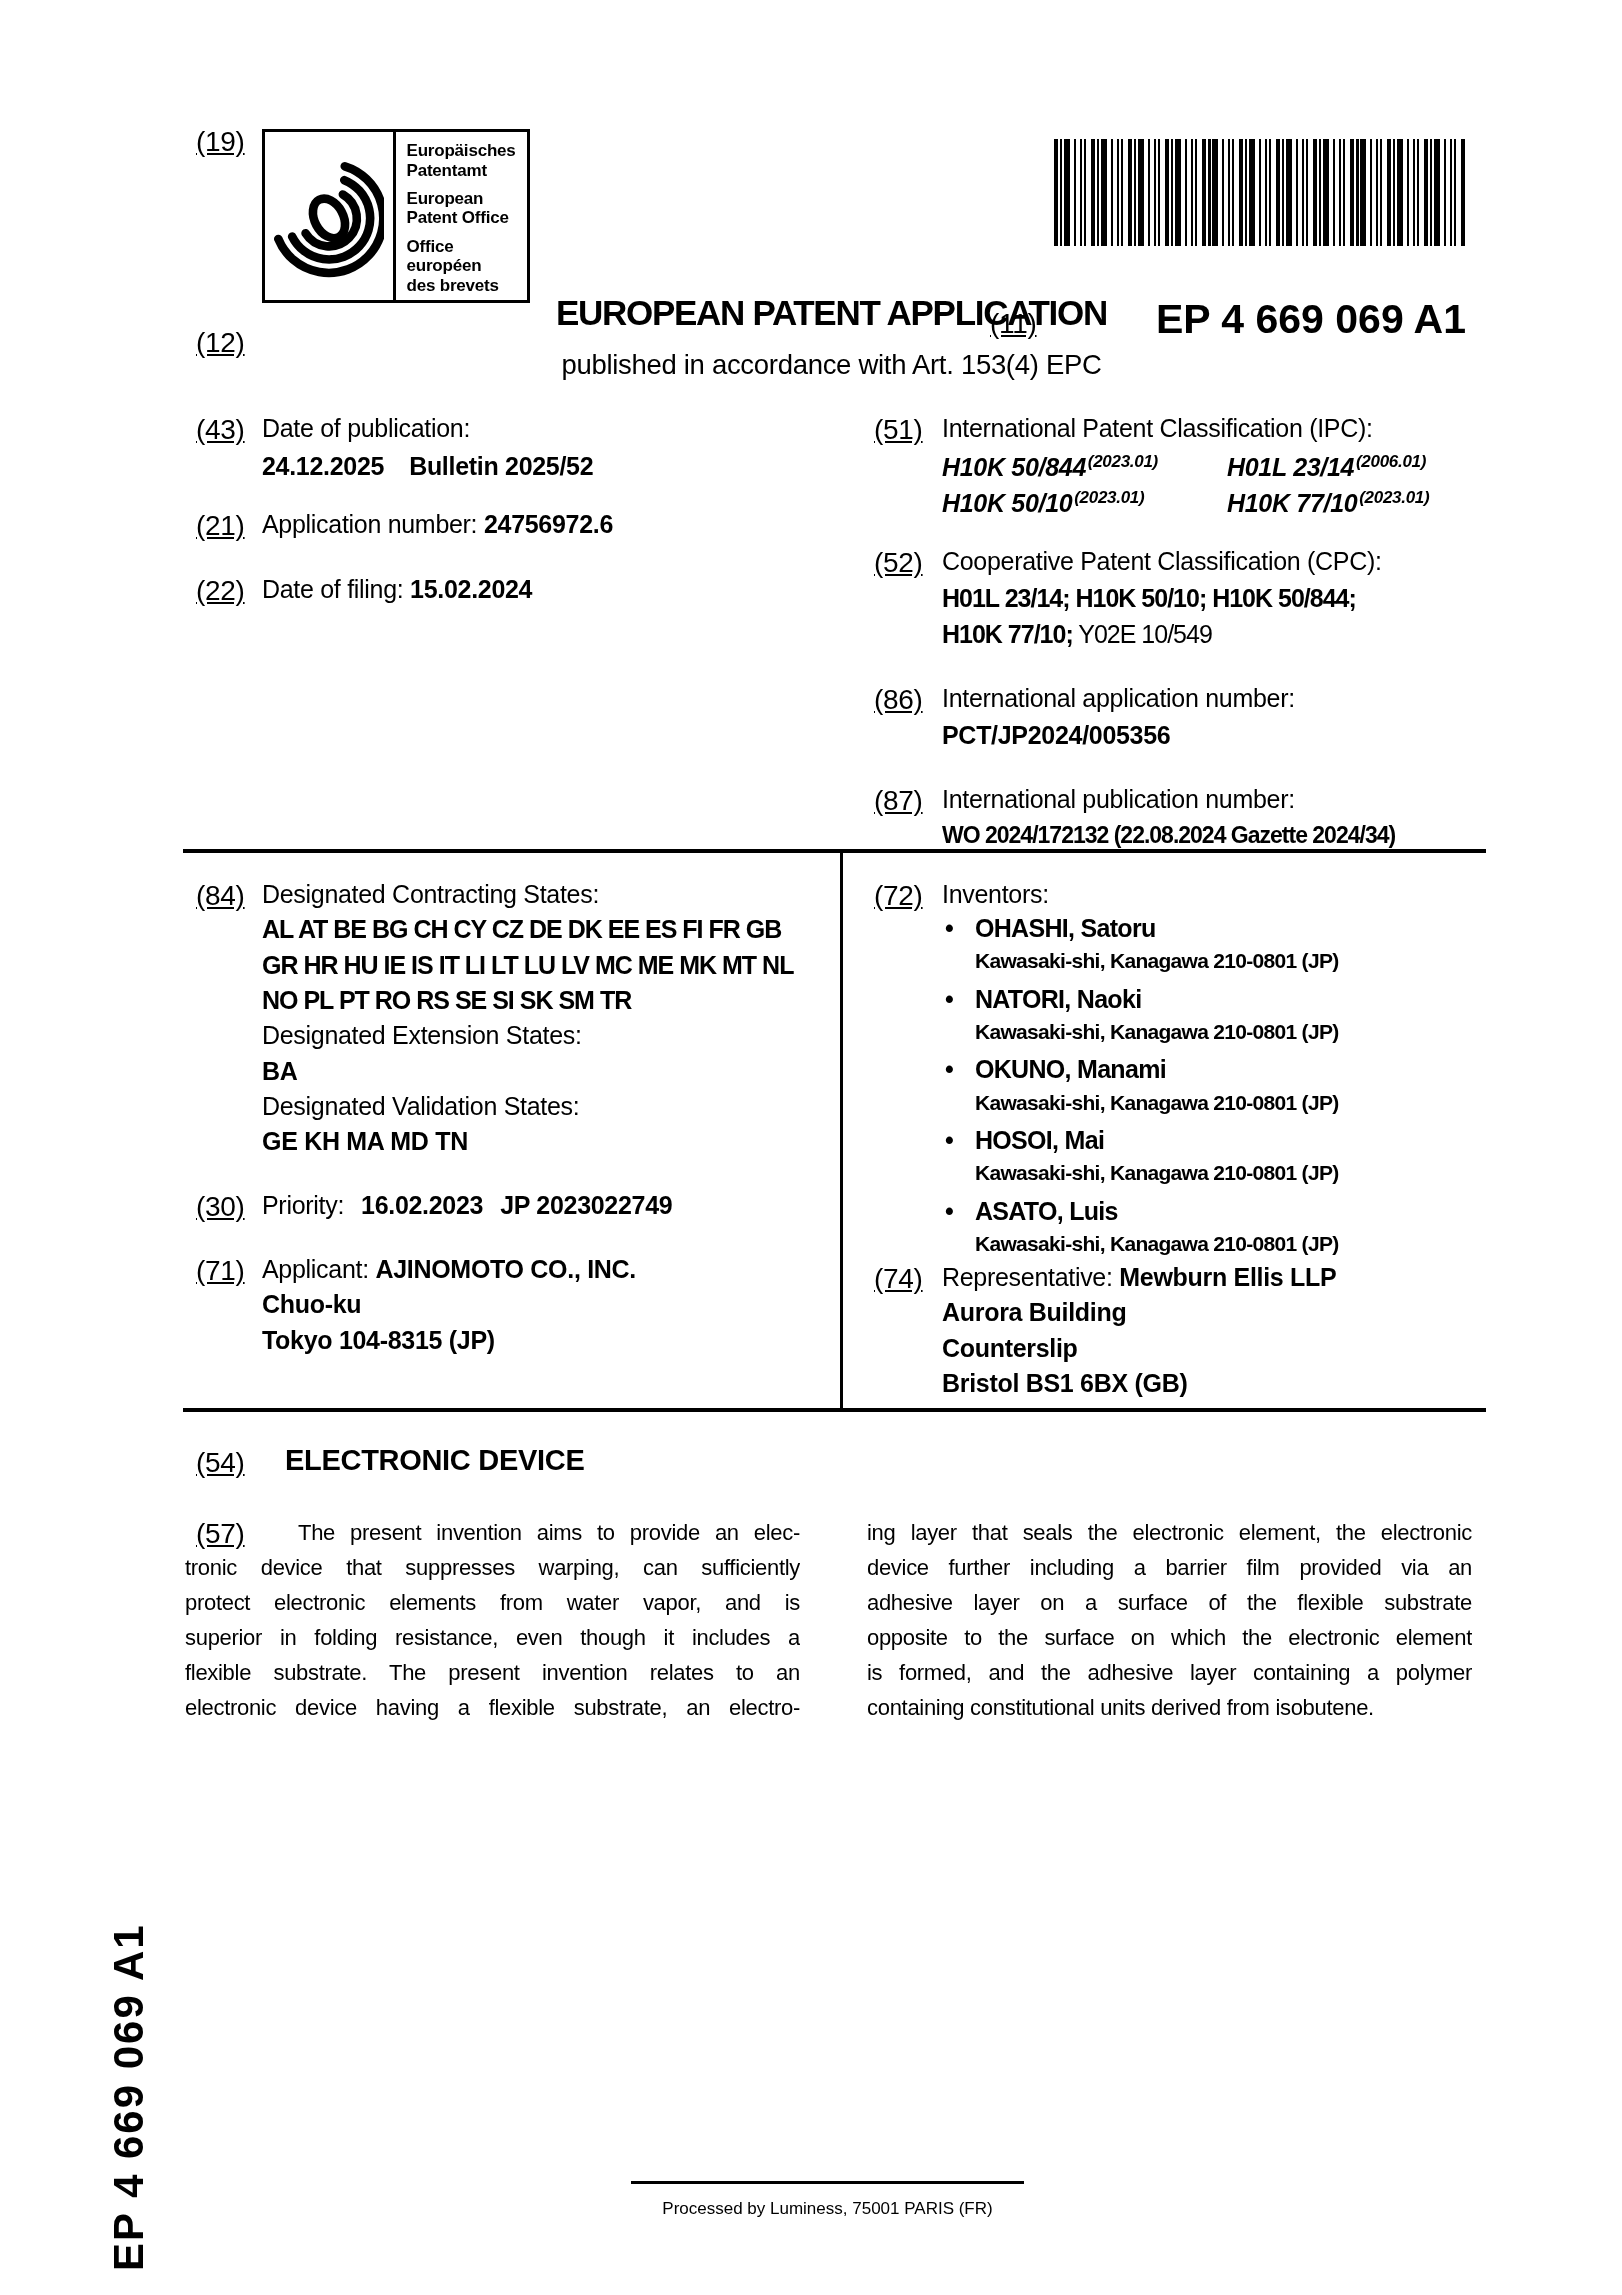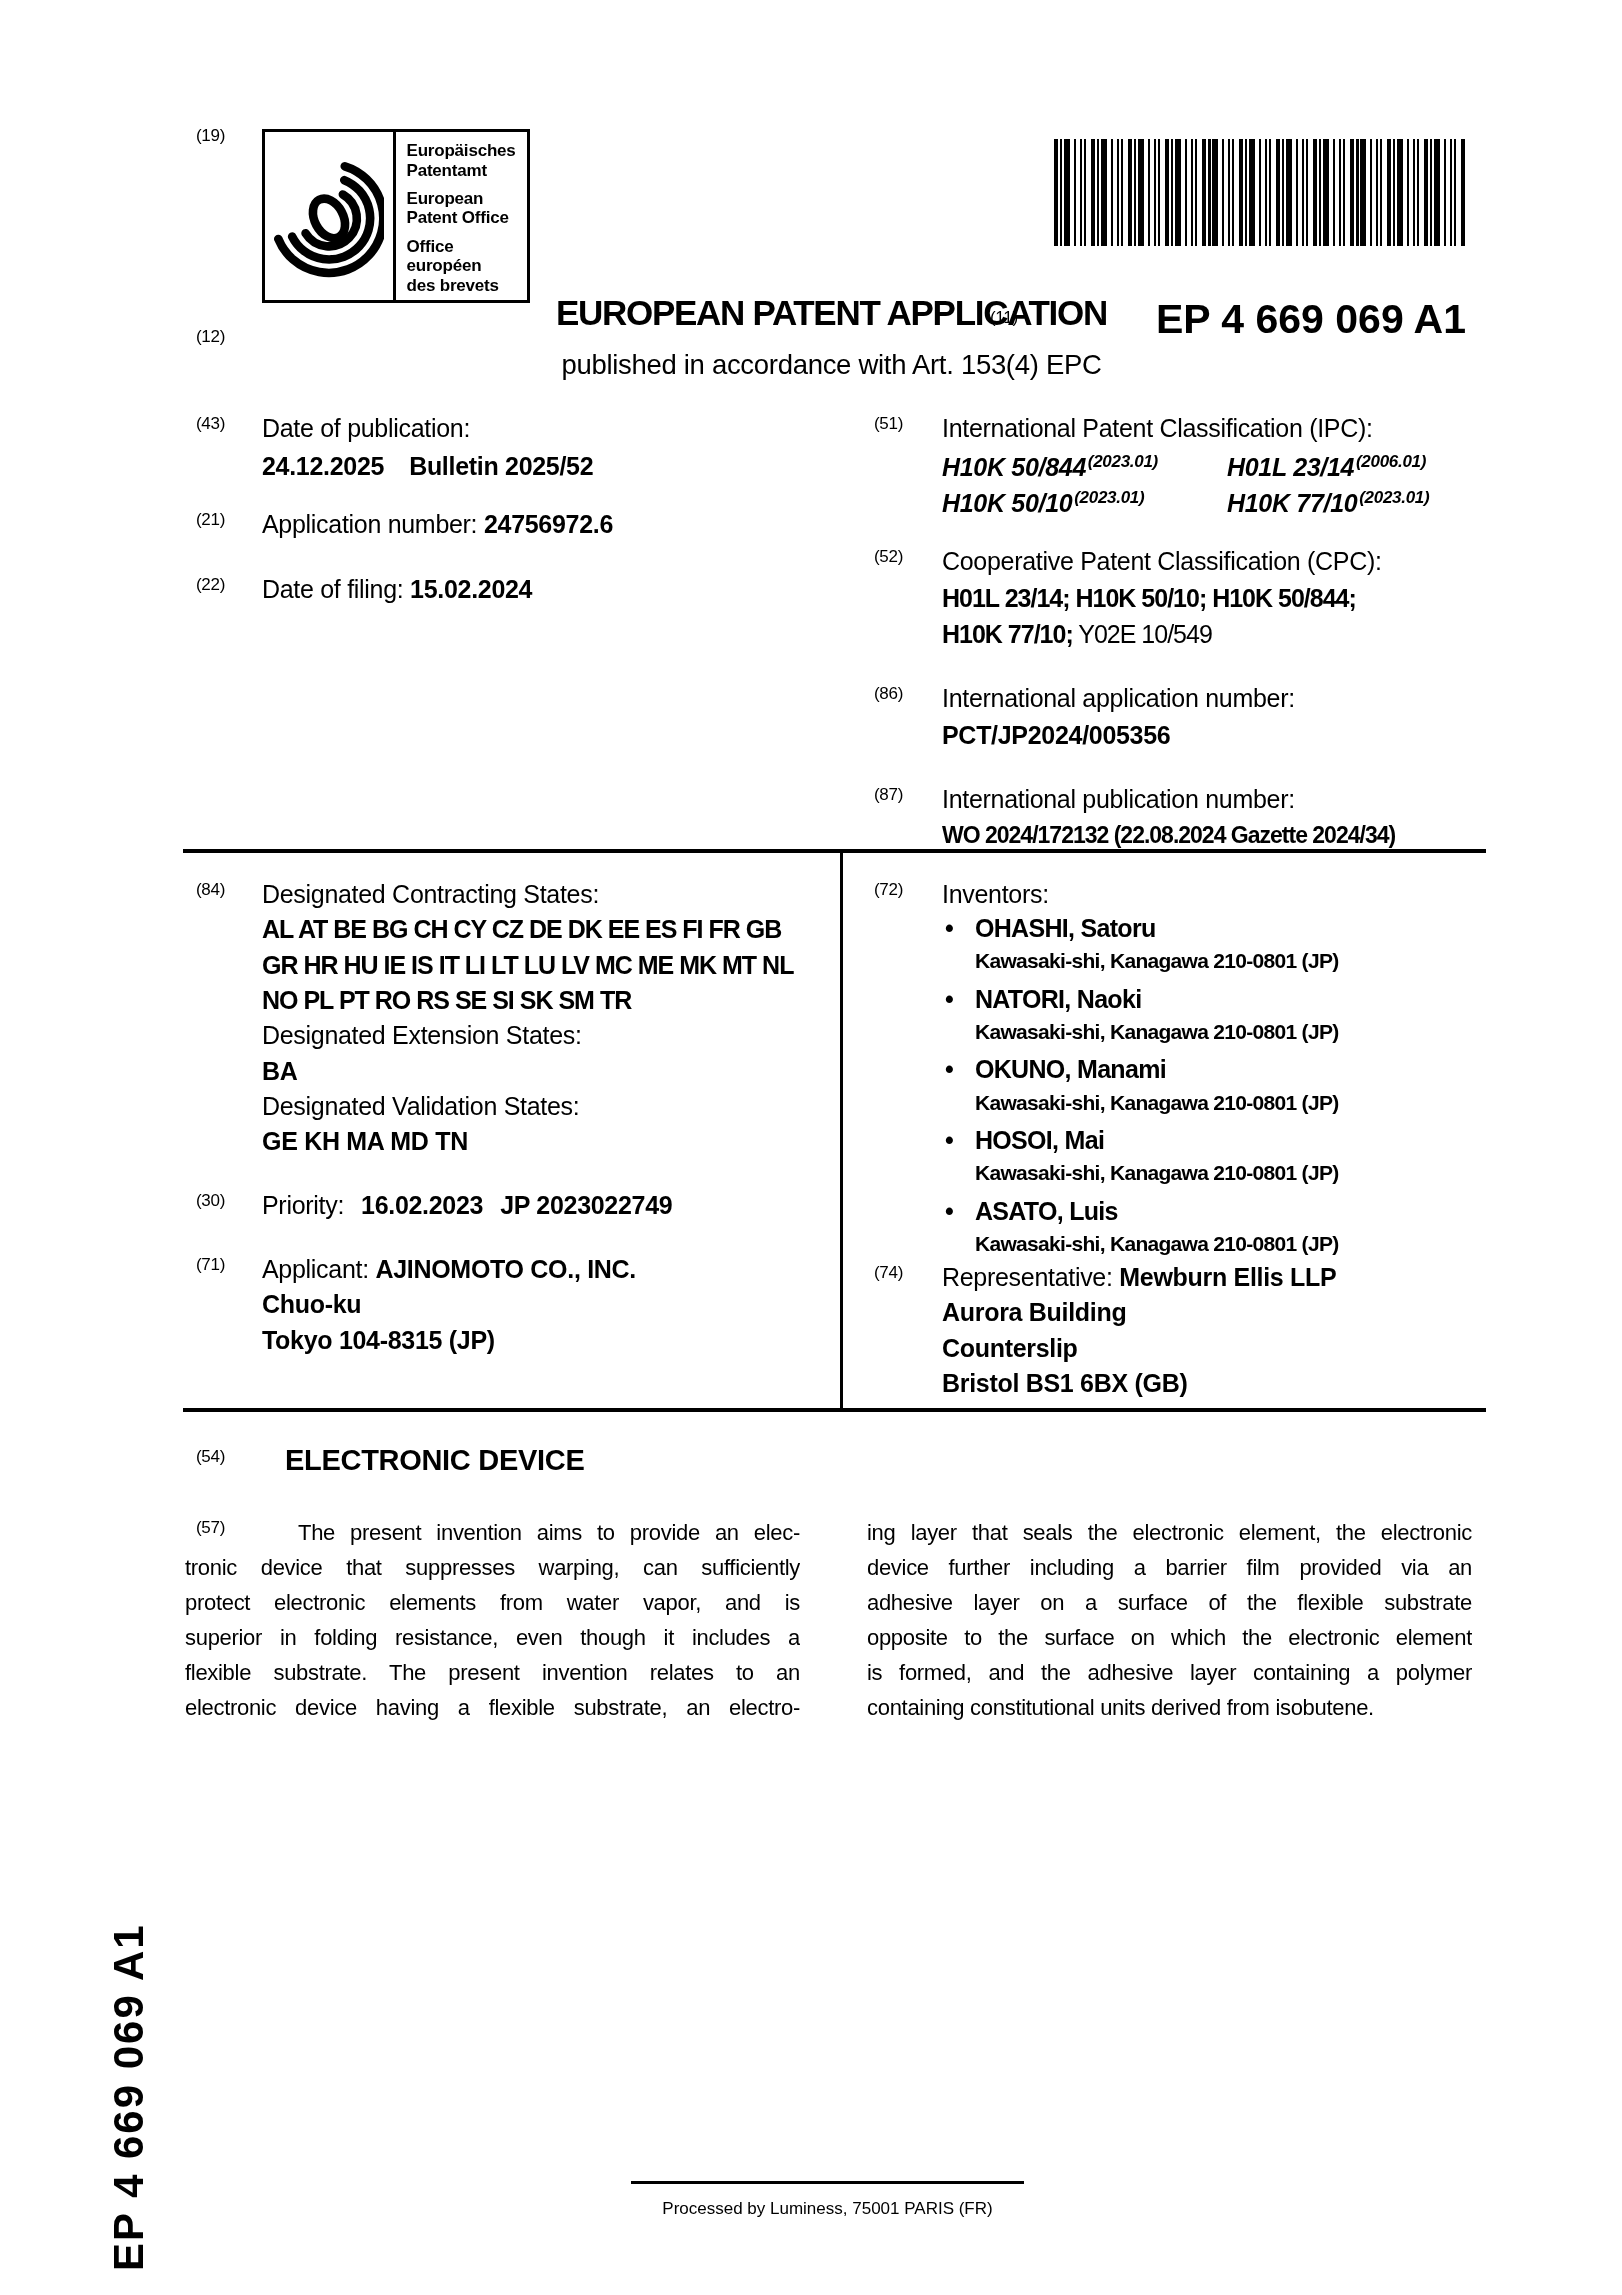--- a/index.html
+++ b/index.html
@@ -2,21 +2,21 @@
 <html style="font-size:10.5px"><head>
 <meta charset="utf-8">
 <style>
   html,body{margin:0;padding:0;background:#e8e8e8;}
   .page{
     position:relative; width:1623px; height:2295px; background:#ffffff;
     font-family:"Liberation Sans", sans-serif; color:#000;
     overflow:hidden; margin:0 auto;
   }
   .abs{position:absolute;}
-  .num{font-size:17px; letter-spacing:-0.3px;}
+  .num{font-size:28px; letter-spacing:-0.3px;text-decoration:underline;}
   .lbl{font-size:25px; letter-spacing:-0.3px; white-space:nowrap;}
   .b{font-weight:bold;}
   .bi{font-weight:bold; font-style:italic;}
   .tight{letter-spacing:-1px;}
   .rule{background:#000; height:3.9px;}
   .vline{background:#000; width:3.3px;}
 
   
   .logo-box{
     position:absolute; left:262px; top:129px; width:262px; height:168px;

